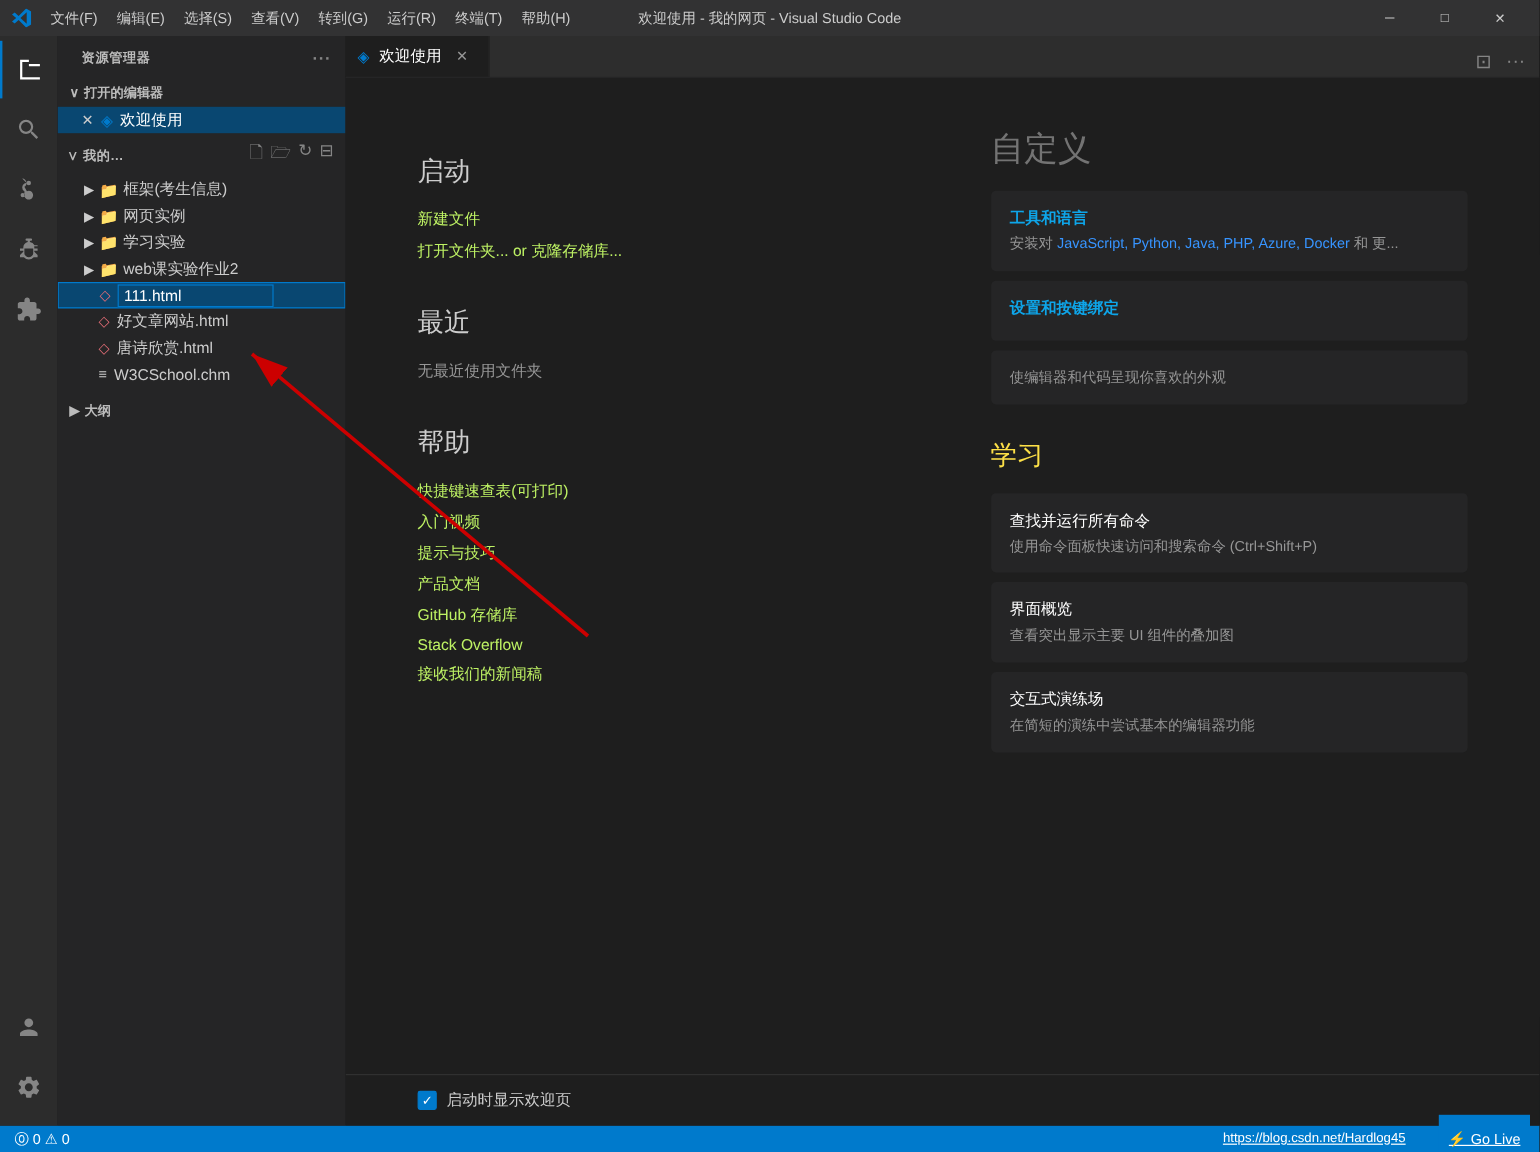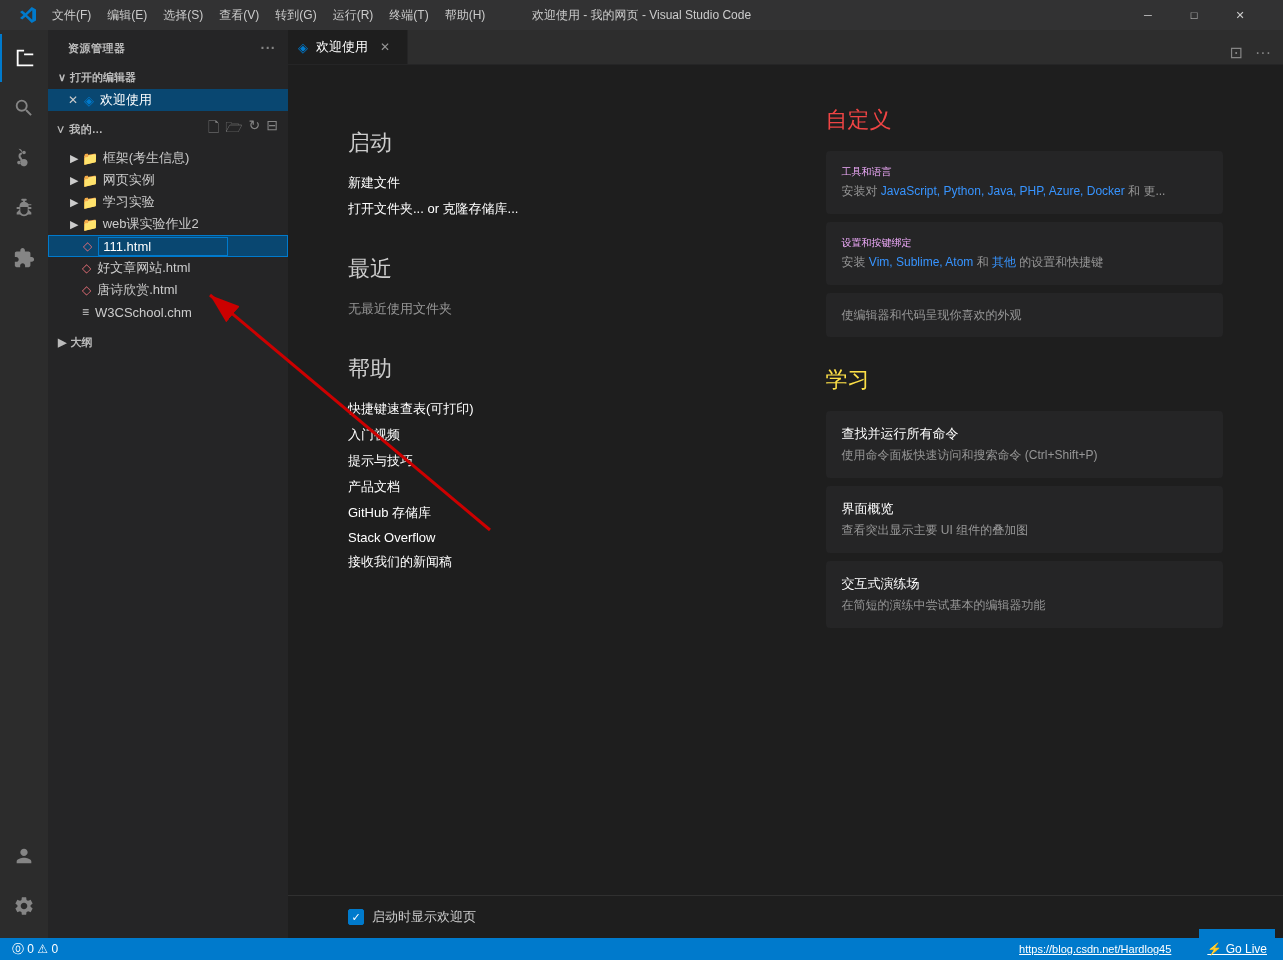--- a/index.html
+++ b/index.html
@@ -13,21 +13,21 @@
       font-size: 13px;
     }
 
     
     .titlebar {
       height: 30px;
       background: #323233;
       display: flex;
       align-items: center;
       justify-content: space-between;
-      padding: 0 20px;
+      padding: 0 10px;
       user-select: none;
     }
     .titlebar-left {
       display: flex;
       align-items: center;
       gap: 8px;
     }
     .titlebar-menu {
       display: flex;
       gap: 0;
@@ -246,52 +246,52 @@
       margin-bottom: 36px;
     }
     .welcome-section-title {
       font-size: 22px;
       font-weight: 300;
       color: #cccccc;
       margin-bottom: 16px;
       margin-top: 23px;
     }
     .welcome-link {
-      color: #ffffff;
+      color: #bef264;
       cursor: pointer;
       display: block;
       margin-bottom: 8px;
       font-size: 13px;
       text-decoration: none;
     }
     .welcome-static-text {
       color: #969696;
       font-size: 13px;
     }
 
     .customize-section {
       margin-bottom: 28px;
     }
     .customize-title {
-      font-size: 22px;
+      font-size: 28px;
       font-weight: 300;
-      color: #ef4444;
+      color: #737373;
       margin-bottom: 16px;
     }
     .customize-item {
       background: #252526;
       border-radius: 4px;
       padding: 14px 16px;
       margin-bottom: 8px;
       cursor: pointer;
     }
     .customize-item-title {
-      font-size: 10px;
-      color: #f0abfc;
-      font-weight: 400;
+      font-size: 13px;
+      color: #0ea5e9;
+      font-weight: 700;
       margin-bottom: 4px;
     }
     .customize-item-desc {
       font-size: 12px;
       color: #969696;
       line-height: 1.4;
     }
     .customize-item-desc a {
       color: #3794ff;
       cursor: pointer;
@@ -614,23 +614,20 @@
 
             <div class="customize-item">
               <div class="customize-item-title">工具和语言</div>
               <div class="customize-item-desc">
                 安装对 <a style="color:#3794ff; cursor:pointer;">JavaScript, Python, Java, PHP, Azure, Docker</a> 和 更...
               </div>
             </div>
 
             <div class="customize-item">
               <div class="customize-item-title">设置和按键绑定</div>
-              <div class="customize-item-desc">
-                安装 <a style="color:#3794ff; cursor:pointer;">Vim, Sublime, Atom</a> 和 <a style="color:#3794ff; cursor:pointer;">其他</a> 的设置和快捷键
-              </div>
             </div>
 
             <div class="customize-item">
               <div class="customize-item-desc">使编辑器和代码呈现你喜欢的外观</div>
             </div>
           </div>
 
           <div class="learn-section">
             <div class="learn-title">学习</div>
 

